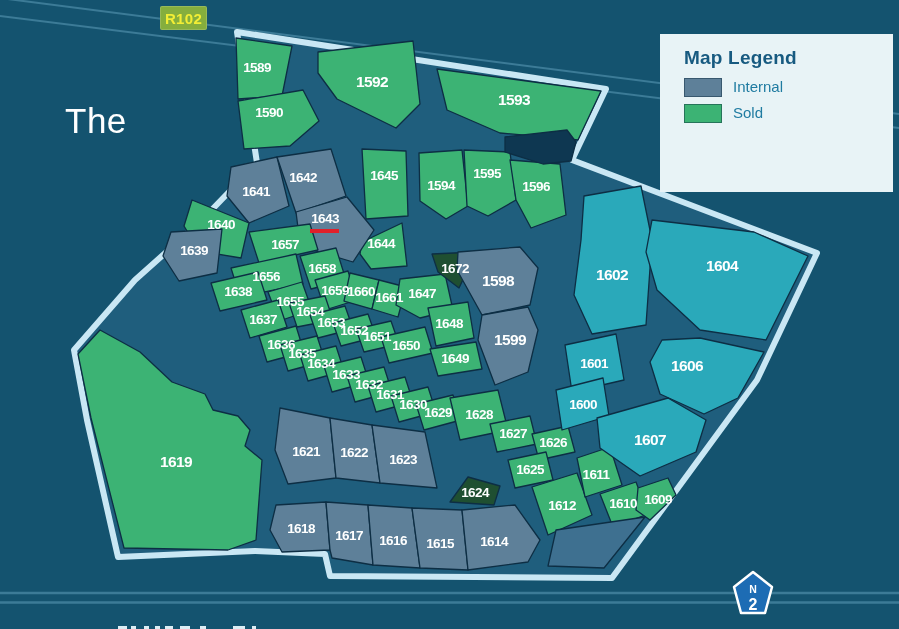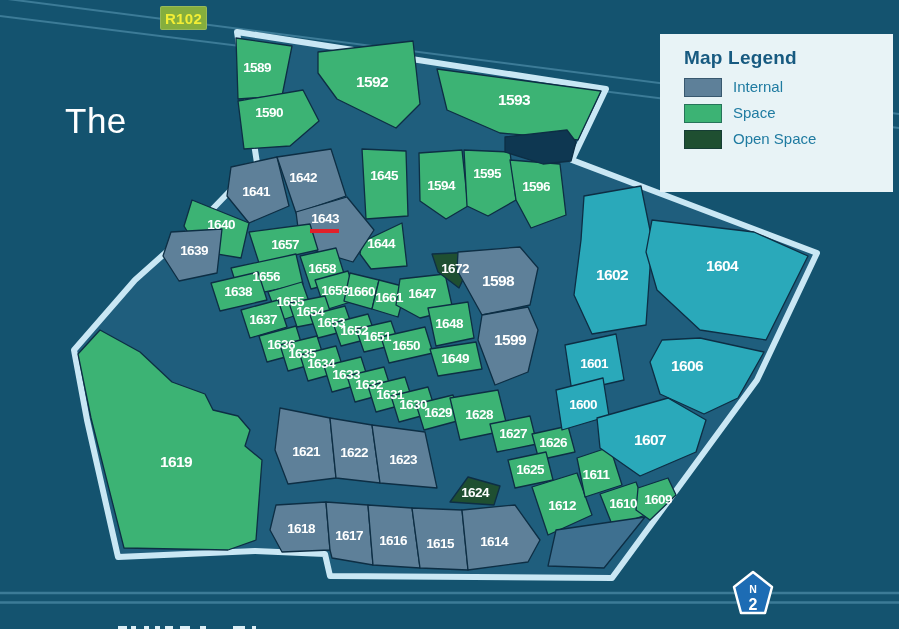--- a/index.html
+++ b/index.html
@@ -208,21 +208,17 @@
   </div>
 
   <div class="legend">
     <div class="legend-title">Map Legend</div>
     <div class="lg-row">
       <span class="swatch" style="background: rgb(94, 128, 153);"></span>
       <span class="lg-label">Internal</span>
     </div>
     <div class="lg-row">
       <span class="swatch" style="background: rgb(60, 179, 116);"></span>
-      <span class="lg-label">Space</span>
-    </div>
-    <div class="lg-row">
-      <span class="swatch" style="background: rgb(31, 79, 49);"></span>
-      <span class="lg-label">Open Space</span>
+      <span class="lg-label">Sold</span>
     </div>
   </div>
 
 </div>
 
 </body></html>

